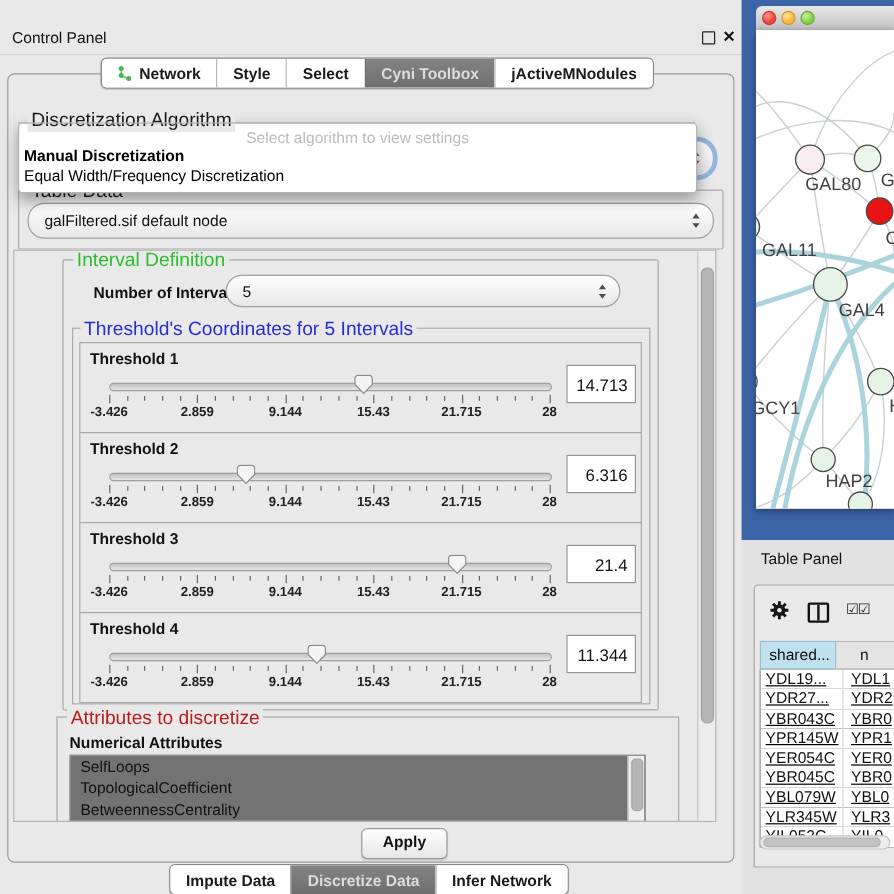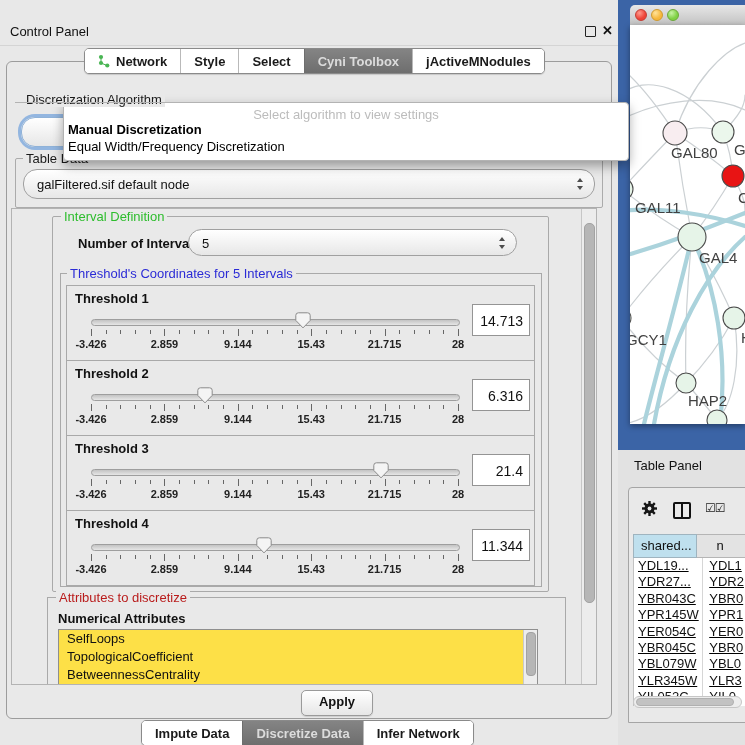--- a/index.html
+++ b/index.html
@@ -11,31 +11,31 @@
   .cp-title{position:absolute;left:10px;top:7px;font-size:13px;color:#111;}
   .float-icon{position:absolute;left:585px;top:9px;width:9px;height:9px;border:1.6px solid #222;border-radius:1px;}
   .close-icon{position:absolute;left:602px;top:6px;font-size:13px;font-weight:bold;color:#111;}
   .tabbar{position:absolute;display:flex;background:#fff;border:1px solid #8a8a8a;border-radius:5px;overflow:hidden;box-shadow:0 1px 1px rgba(0,0,0,.15);}
   .tabbar .seg{display:flex;align-items:center;gap:5px;padding:0 13px;height:24px;font-size:13px;font-weight:bold;color:#1a1a1a;background:#fff;white-space:nowrap;}
   .tabbar .seg + .seg{border-left:1px solid #b9b9b9;}
   .tabbar .seg.sel{background:linear-gradient(#848484,#6e6e6e);color:#dcdcdc;border-left-color:#6e6e6e;}
   #topTabs{left:84px;top:31px;z-index:30;}
   #bottomTabs{left:141px;top:703px;z-index:30;}
   .main-frame{position:absolute;left:6px;top:44px;width:604px;height:656px;border:1px solid #9c9c9c;border-radius:6px;background:#e9e9e9;}
-  .grp-label{position:absolute;font-size:13px;color:#1a1a1a;background:#e9e9e9;padding:0 3px;white-space:nowrap;}
+  .grp-label{position:absolute;font-size:16px;color:#1a1a1a;background:#e9e9e9;padding:0 3px;white-space:nowrap;}
   .grp-box{position:absolute;border:1px solid #ababab;border-radius:2px;}
   
   .combo{position:absolute;background:linear-gradient(#ffffff,#e7e7e7);border:1px solid #a0a0a0;border-radius:14px;font-size:13px;color:#111;}
   .combo .cv{position:absolute;left:13px;top:50%;transform:translateY(-50%);white-space:nowrap;}
   .stepper{position:absolute;right:10px;top:50%;transform:translateY(-50%);width:7px;height:12px;}
   .stepper:before{content:"";position:absolute;left:0;top:0;border-left:3.5px solid transparent;border-right:3.5px solid transparent;border-bottom:4.5px solid #4d4d4d;}
   .stepper:after{content:"";position:absolute;left:0;bottom:0;border-left:3.5px solid transparent;border-right:3.5px solid transparent;border-top:4.5px solid #4d4d4d;}
   .algo-combo{left:14px;top:55px;width:572px;height:28px;border-color:#8fb2d8;box-shadow:0 0 0 3px rgba(110,160,220,.7);z-index:2;}
   .algo-label{left:16px;top:30px;z-index:11;}
-  .popup{position:absolute;left:8px;top:40px;width:564px;height:57px;background:#fff;border:1px solid #b3b3b3;border-radius:4px;box-shadow:0 5px 12px rgba(0,0,0,.35);z-index:10;margin-left:48px;}
+  .popup{position:absolute;left:8px;top:40px;width:564px;height:57px;background:#fff;border:1px solid #b3b3b3;border-radius:4px;box-shadow:0 5px 12px rgba(0,0,0,.35);z-index:10;}
   .popup .hint{position:absolute;left:0;top:4px;width:100%;text-align:center;font-size:13px;color:#bcbcbc;}
   .popup .opt{position:absolute;left:4px;font-size:13px;color:#000;white-space:nowrap;}
   .popup .opt.b{font-weight:bold;}
   .strike{position:absolute;left:8px;top:40px;width:564px;height:1px;background:#b3b3b3;z-index:12;}
   .td-label{left:16px;top:89px;z-index:1;}
   .td-box{left:8px;top:96px;width:586px;height:48px;}
   .td-combo{left:16px;top:107px;width:570px;height:28px;z-index:1;}
   
   .viewport{position:absolute;left:4px;top:146px;width:584px;height:475px;border:1px solid #b3b3b3;background:#e9e9e9;overflow:hidden;}
   .vscroll{position:absolute;right:0;top:0;bottom:0;width:14px;background:#ececec;border-left:1px solid #c6c6c6;}
@@ -54,21 +54,21 @@
   .tick{position:absolute;width:1px;background:#666;}
   .tick.mj{top:0;height:7px;}
   .tick.mn{top:1px;height:4px;}
   .th-ticklabels{position:absolute;left:24px;top:52px;width:367px;height:14px;}
   .tlab{position:absolute;transform:translateX(-50%);font-size:11px;font-weight:bold;color:#222;white-space:nowrap;}
   .th-thumb{position:absolute;top:26px;z-index:3;}
   .th-value{position:absolute;left:405px;top:18px;width:58px;height:32px;background:#fff;border:1px solid #949494;font-size:14px;color:#111;text-align:right;line-height:32px;padding-right:6px;box-sizing:border-box;}
   .attr-group{position:absolute;left:35px;top:388px;width:517px;height:140px;border:1px solid #a9a9a9;}
   .attr-label{left:8px;top:-8px;color:#b91c1c;}
   .num-label{position:absolute;left:10px;top:13px;font-size:13px;font-weight:bold;color:#111;}
-  .attr-list{position:absolute;left:10px;top:31px;width:478px;height:72px;background:#fde047;border:1px solid #8f8f8f;overflow:hidden;}
+  .attr-list{position:absolute;left:10px;top:31px;width:478px;height:72px;background:#737373;border:1px solid #8f8f8f;overflow:hidden;}
   .attr-item{font-size:13px;color:#111;line-height:18px;padding-left:8px;white-space:nowrap;}
   .list-scroll{position:absolute;right:0;top:0;bottom:0;width:13px;background:#ededed;border-left:1px solid #c9c9c9;}
   .list-thumb{position:absolute;left:2px;top:2px;width:8px;height:42px;border-radius:4px;background:#b6b6b6;border:1px solid #a2a2a2;}
   .apply-btn{position:absolute;left:262px;top:628px;width:70px;height:24px;background:linear-gradient(#ffffff,#e6e6e6);border:1px solid #9a9a9a;border-radius:5px;font-size:13px;font-weight:bold;color:#111;text-align:center;line-height:22px;box-shadow:0 1px 1px rgba(0,0,0,.12);margin-left:32px;}
   .net-tab-icon{display:inline-flex;width:13px;height:14px;}
   
   .rightside{position:absolute;left:618px;top:0;width:127px;height:745px;background:#e2e2e2;}
   .bluezone{position:absolute;left:0;top:0;width:127px;height:450px;background:#3b64a6;}
   .netwin{position:absolute;left:12px;top:5px;width:115px;height:419px;}
   .nw-titlebar{position:absolute;left:0;top:0;width:115px;height:20px;background:linear-gradient(#e7e7e7,#c2c2c2);border-bottom:1px solid #989898;border-radius:5px 0 0 0;}

